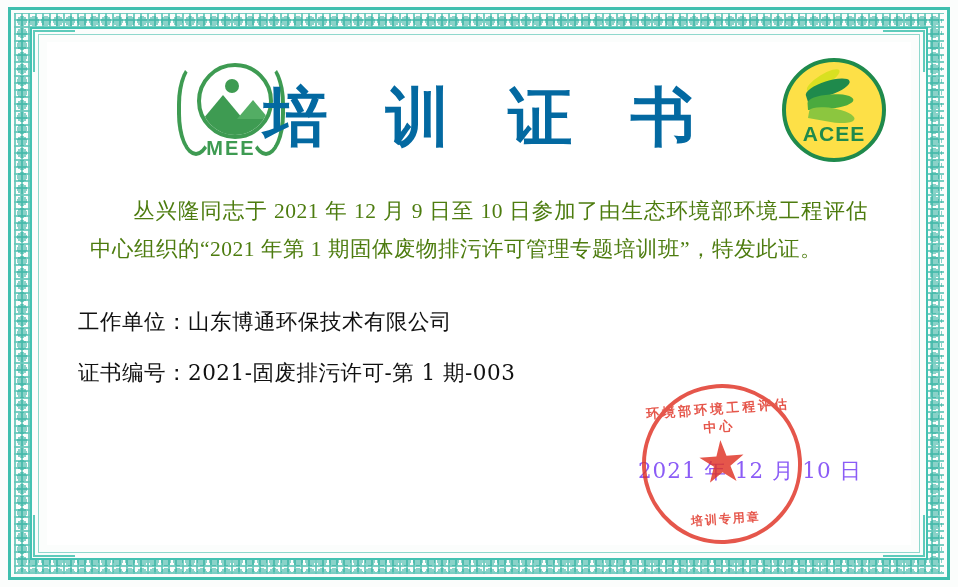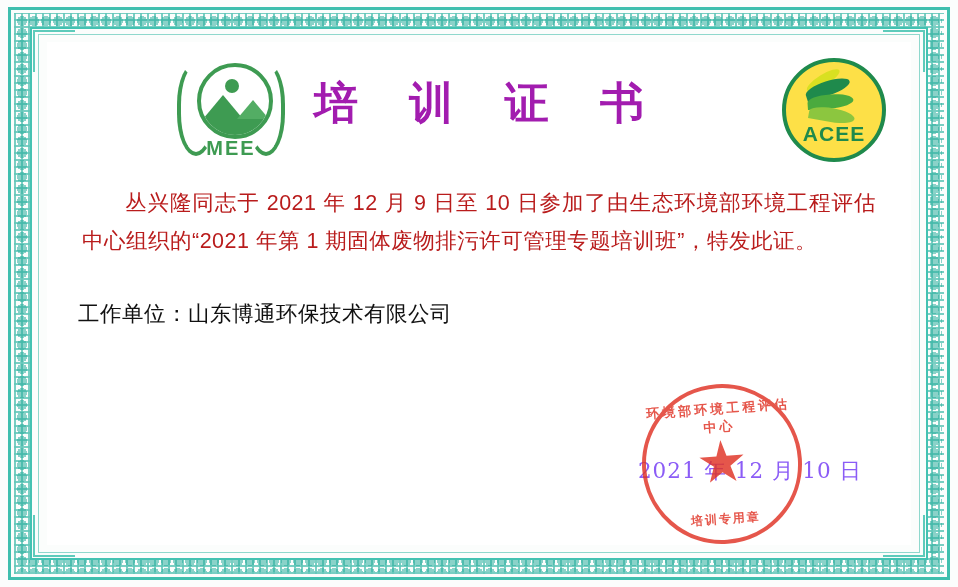--- a/index.html
+++ b/index.html
@@ -198,24 +198,24 @@
   }
 
   
   .title {
     position: absolute;
     left: 0; right: 0;
     top: 22px;
     text-align: center;
     font-family: "DejaVu Serif", "Liberation Serif", serif;
     font-weight: bold;
-    font-size: 44px;
+    font-size: 64px;
     letter-spacing: 18px;
     text-indent: 18px;
-    color: #a21caf;
+    color: #0369a1;
   }
 
   
   .acee-logo {
     position: absolute;
     right: 10px;
     top: 6px;
     width: 112px;
     height: 100px;
   }
@@ -254,28 +254,28 @@
   }
 
   
   .body-block {
     position: absolute;
     left: 18px;
     right: 18px;
     top: 128px;
   }
   .para {
-    font-family: Liberation Sans, sans-serif;
+    font-family: Liberation Serif, serif;
     font-size: 21.5px;
     line-height: 38px;
-    color: #b91c1c;
+    color: #4d7c0f;
     text-align: justify;
     text-indent: 2em;
     letter-spacing: 0.5px;
-    margin: 4px;
+    margin: 12px;
   }
   .field-row {
     font-family: "DejaVu Serif", "Liberation Serif", serif;
     font-size: 21.5px;
     line-height: 34px;
     color: #111111;
     letter-spacing: 0.5px;
   }
   .field-unit { margin-top: 38px; font-family: Liberation Mono, monospace; }
   .field-no { margin-top: 16px; }
@@ -371,20 +371,23 @@
 
     </div>
 
     <div class="body-block">
       <p class="para">丛兴隆同志于 2021 年 12 月 9 日至 10 日参加了由生态环境部环境工程评估中心组织的“2021 年第 1 期固体废物排污许可管理专题培训班”，特发此证。</p>
 
       <div class="field-row field-unit">
         <span>工作单位：</span><span>山东博通环保技术有限公司</span>
       </div>
 
+      <div class="field-row field-no">
+        <span>证书编号：</span><span>2021-固废排污许可-第 1 期-003</span>
+      </div>
     </div>
 
     <div class="date-line">2021 年 12 月 10 日</div>
 
     <div class="seal">
       <div class="seal-text-top">环境部环境工程评估中心</div>
       <div class="seal-star"></div>
       <div class="seal-text-bottom">培训专用章</div>
     </div>
 

